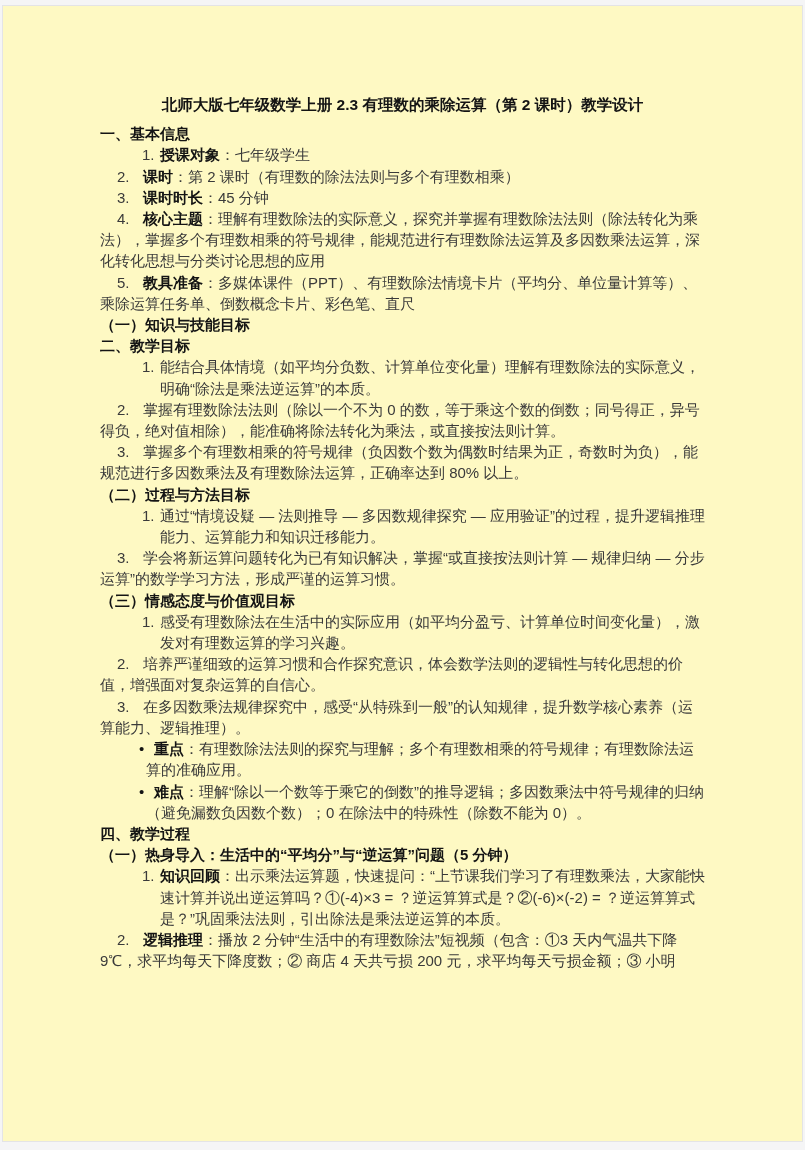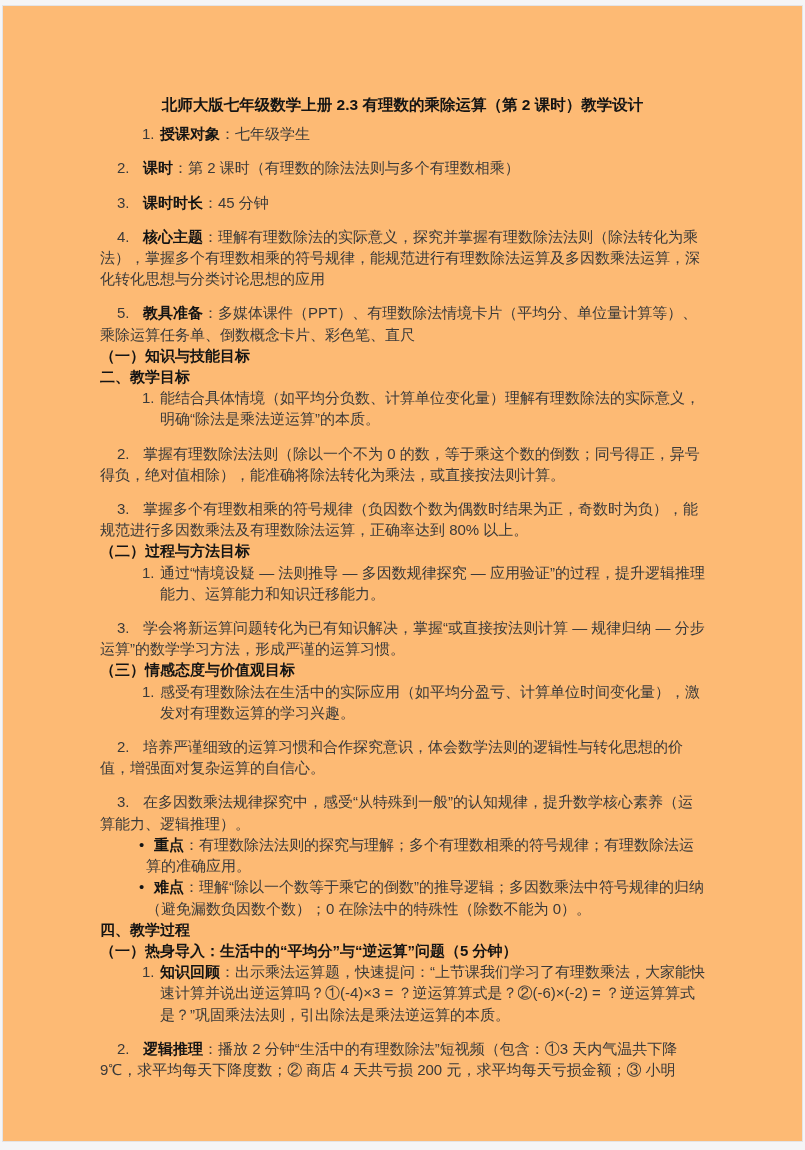--- a/index.html
+++ b/index.html
@@ -6,53 +6,54 @@
   body{
     width:805px;height:1150px;
     background:#f5f5f6;
     overflow:hidden;
     font-family:"Liberation Sans",sans-serif;
   }
   .page{
     position:absolute;left:2px;top:5px;
     width:801px;height:1137px;
     box-sizing:border-box;
-    background:#fdba74;
+    background:#fef9c3;
     border:1px solid #e4e4e6;
     padding:88px 97px 0 97px;
     color:#3a3a3a;
     font-size:15px;
     line-height:21.2px;
   }
   p{margin:0;padding:0;}
   .title{
     font-weight:bold;color:#141414;
     text-align:center;
     font-size:15.5px;
     margin:0 0 8px 0;
   }
   .h{font-weight:bold;color:#141414;margin:0;}
   .lbl{font-weight:bold;color:#141414;}
   
-  .top{text-indent:17px;margin-top:13px;}
+  .top{text-indent:17px;}
   .top .num{display:inline-block;width:26px;text-indent:0;}
   
   .nested{padding-left:60px;text-indent:-18px;}
   .nested .num{display:inline-block;width:18px;text-indent:0;}
   
   .bullet{padding-left:46px;text-indent:-7px;}
   .bullet .marker{display:inline-block;width:15px;text-indent:0;color:#141414;}
 </style>
 </head>
 <body>
 
 <div class="page">
 
   <p class="title">北师大版七年级数学上册 2.3 有理数的乘除运算（第 2 课时）教学设计</p>
 
+  <p class="h">一、基本信息</p>
 
   <p class="nested"><span class="num">1.</span><span class="lbl">授课对象</span><span>：七年级学生</span></p>
 
   <p class="top"><span class="num">2.</span><span class="lbl">课时</span><span>：第 2 课时（有理数的除法法则与多个有理数相乘）</span></p>
 
   <p class="top"><span class="num">3.</span><span class="lbl">课时时长</span><span>：45 分钟</span></p>
 
   <p class="top"><span class="num">4.</span><span class="lbl">核心主题</span><span>：理解有理数除法的实际意义，探究并掌握有理数除法法则（除法转化为乘法），掌握多个有理数相乘的符号规律，能规范进行有理数除法运算及多因数乘法运算，深化转化思想与分类讨论思想的应用</span></p>
 
   <p class="top"><span class="num">5.</span><span class="lbl">教具准备</span><span>：多媒体课件（PPT）、有理数除法情境卡片（平均分、单位量计算等）、乘除运算任务单、倒数概念卡片、彩色笔、直尺</span></p>

